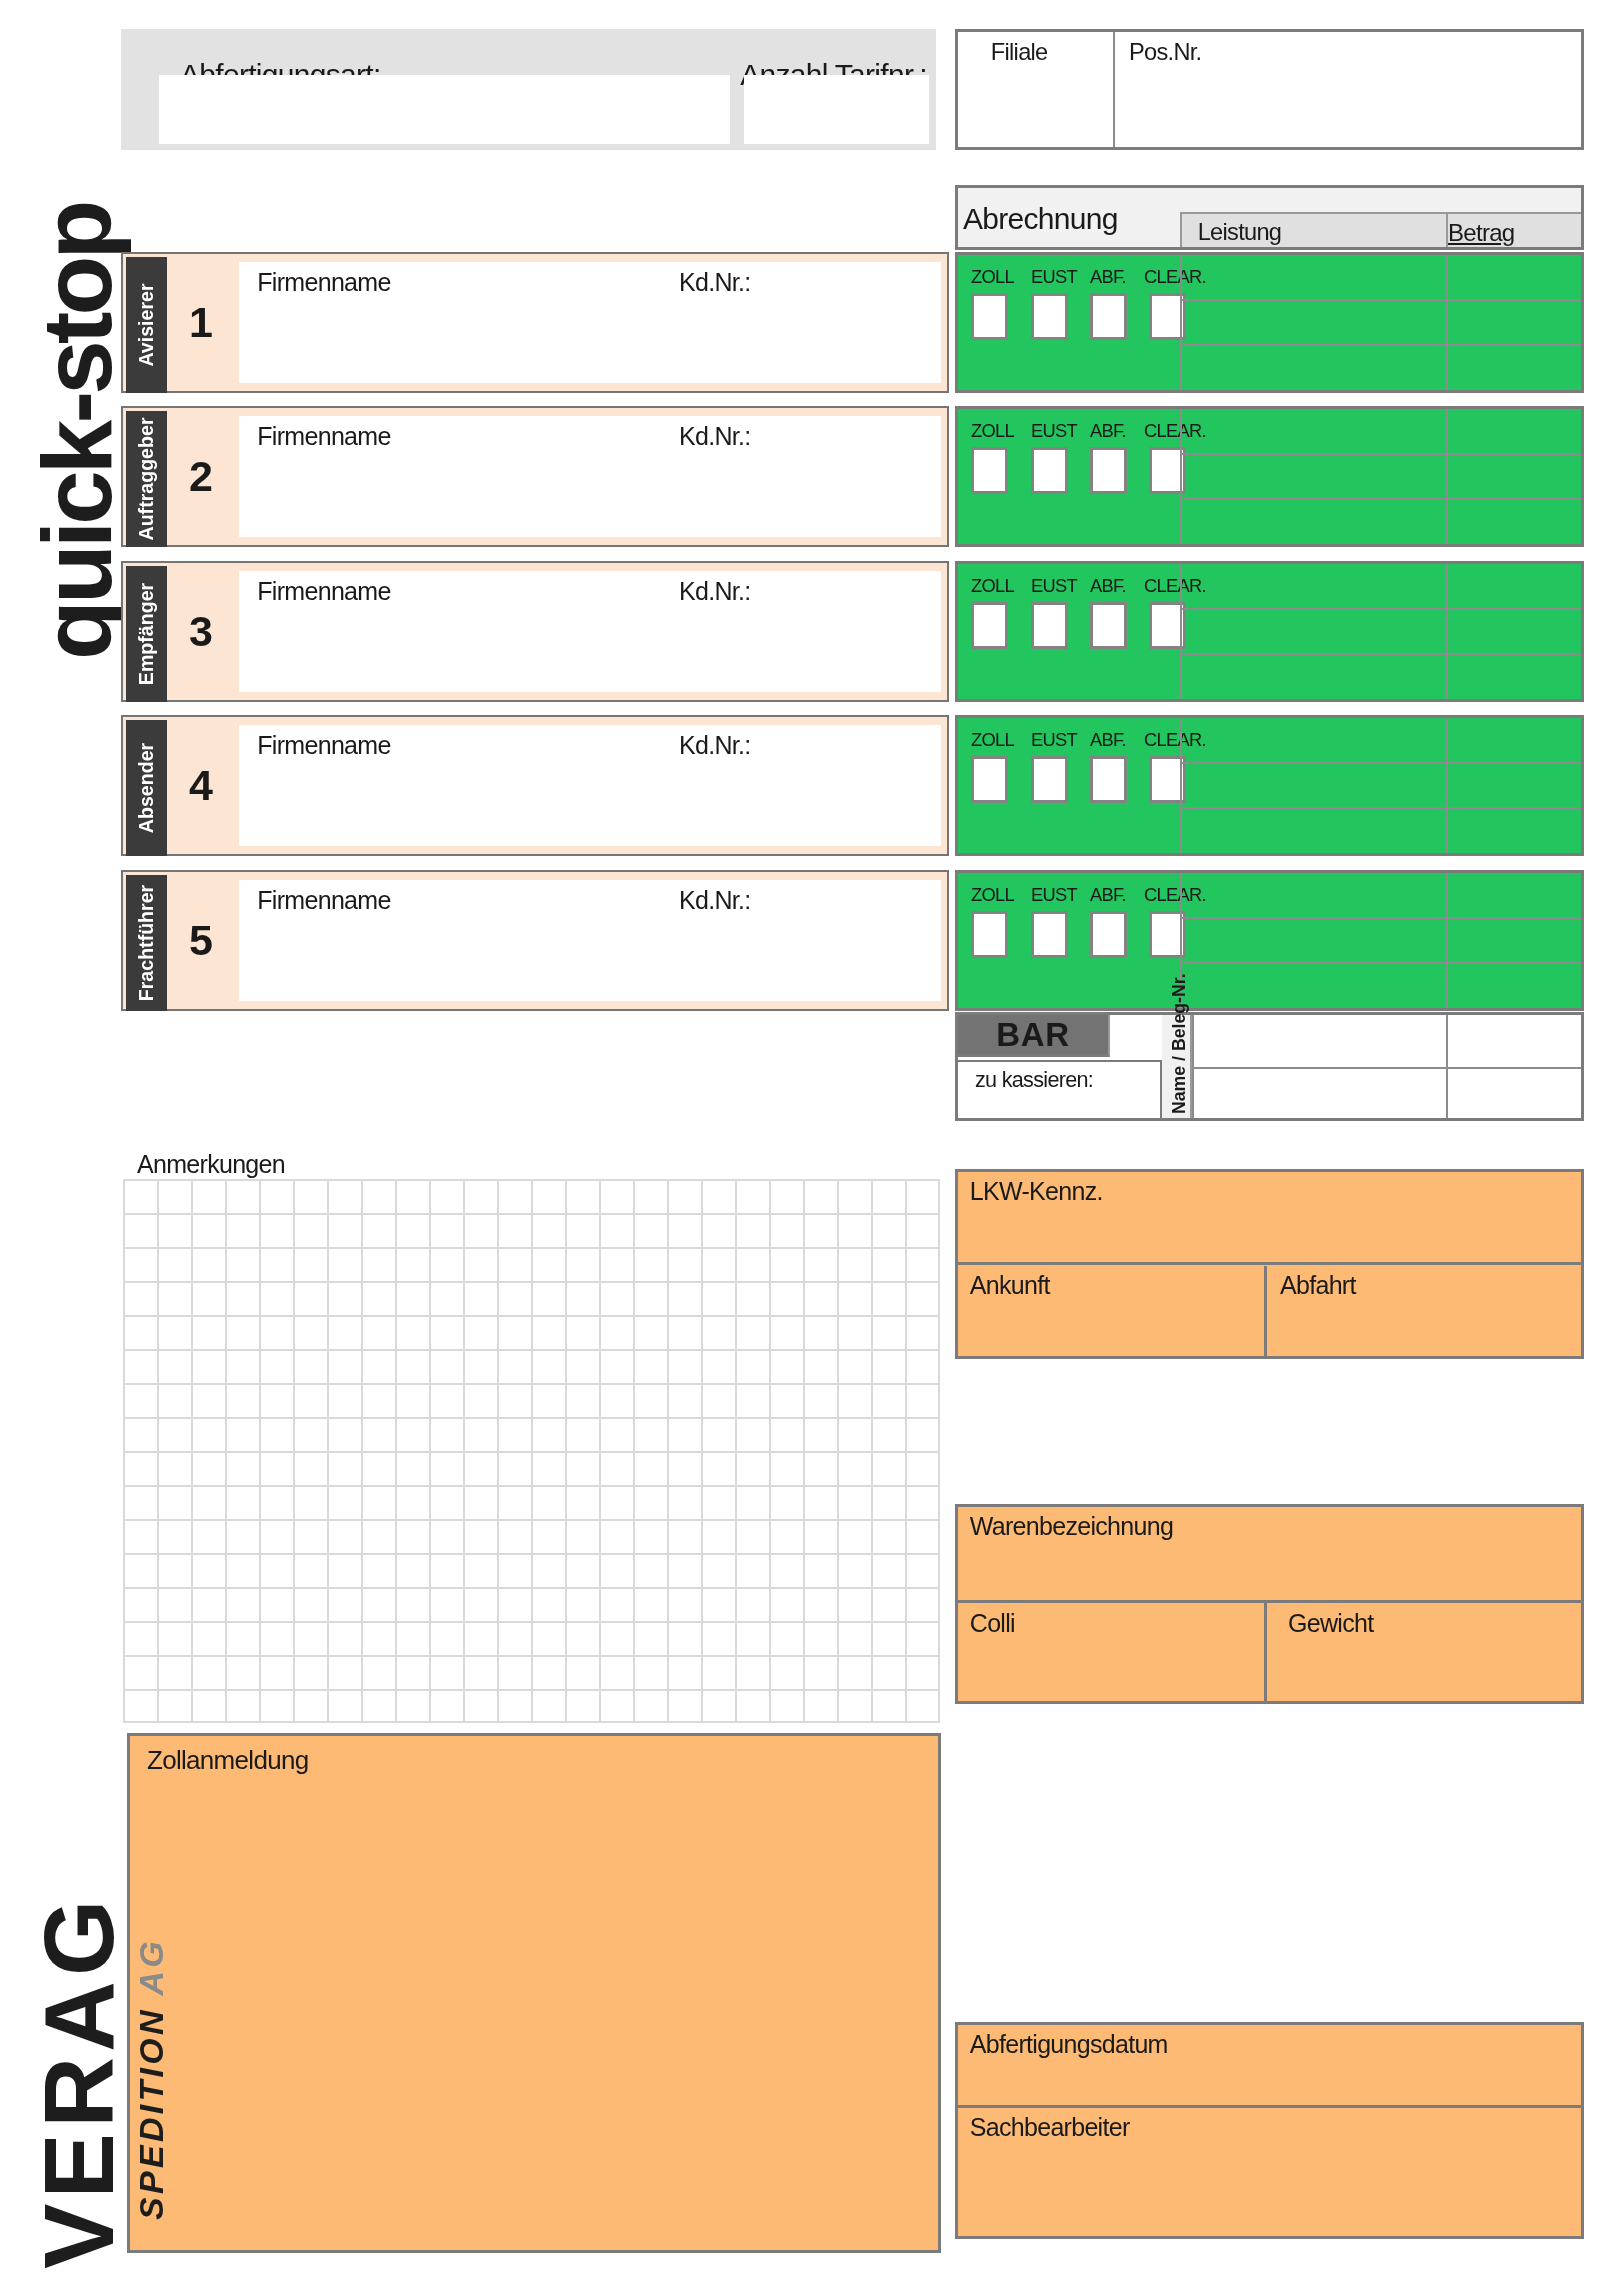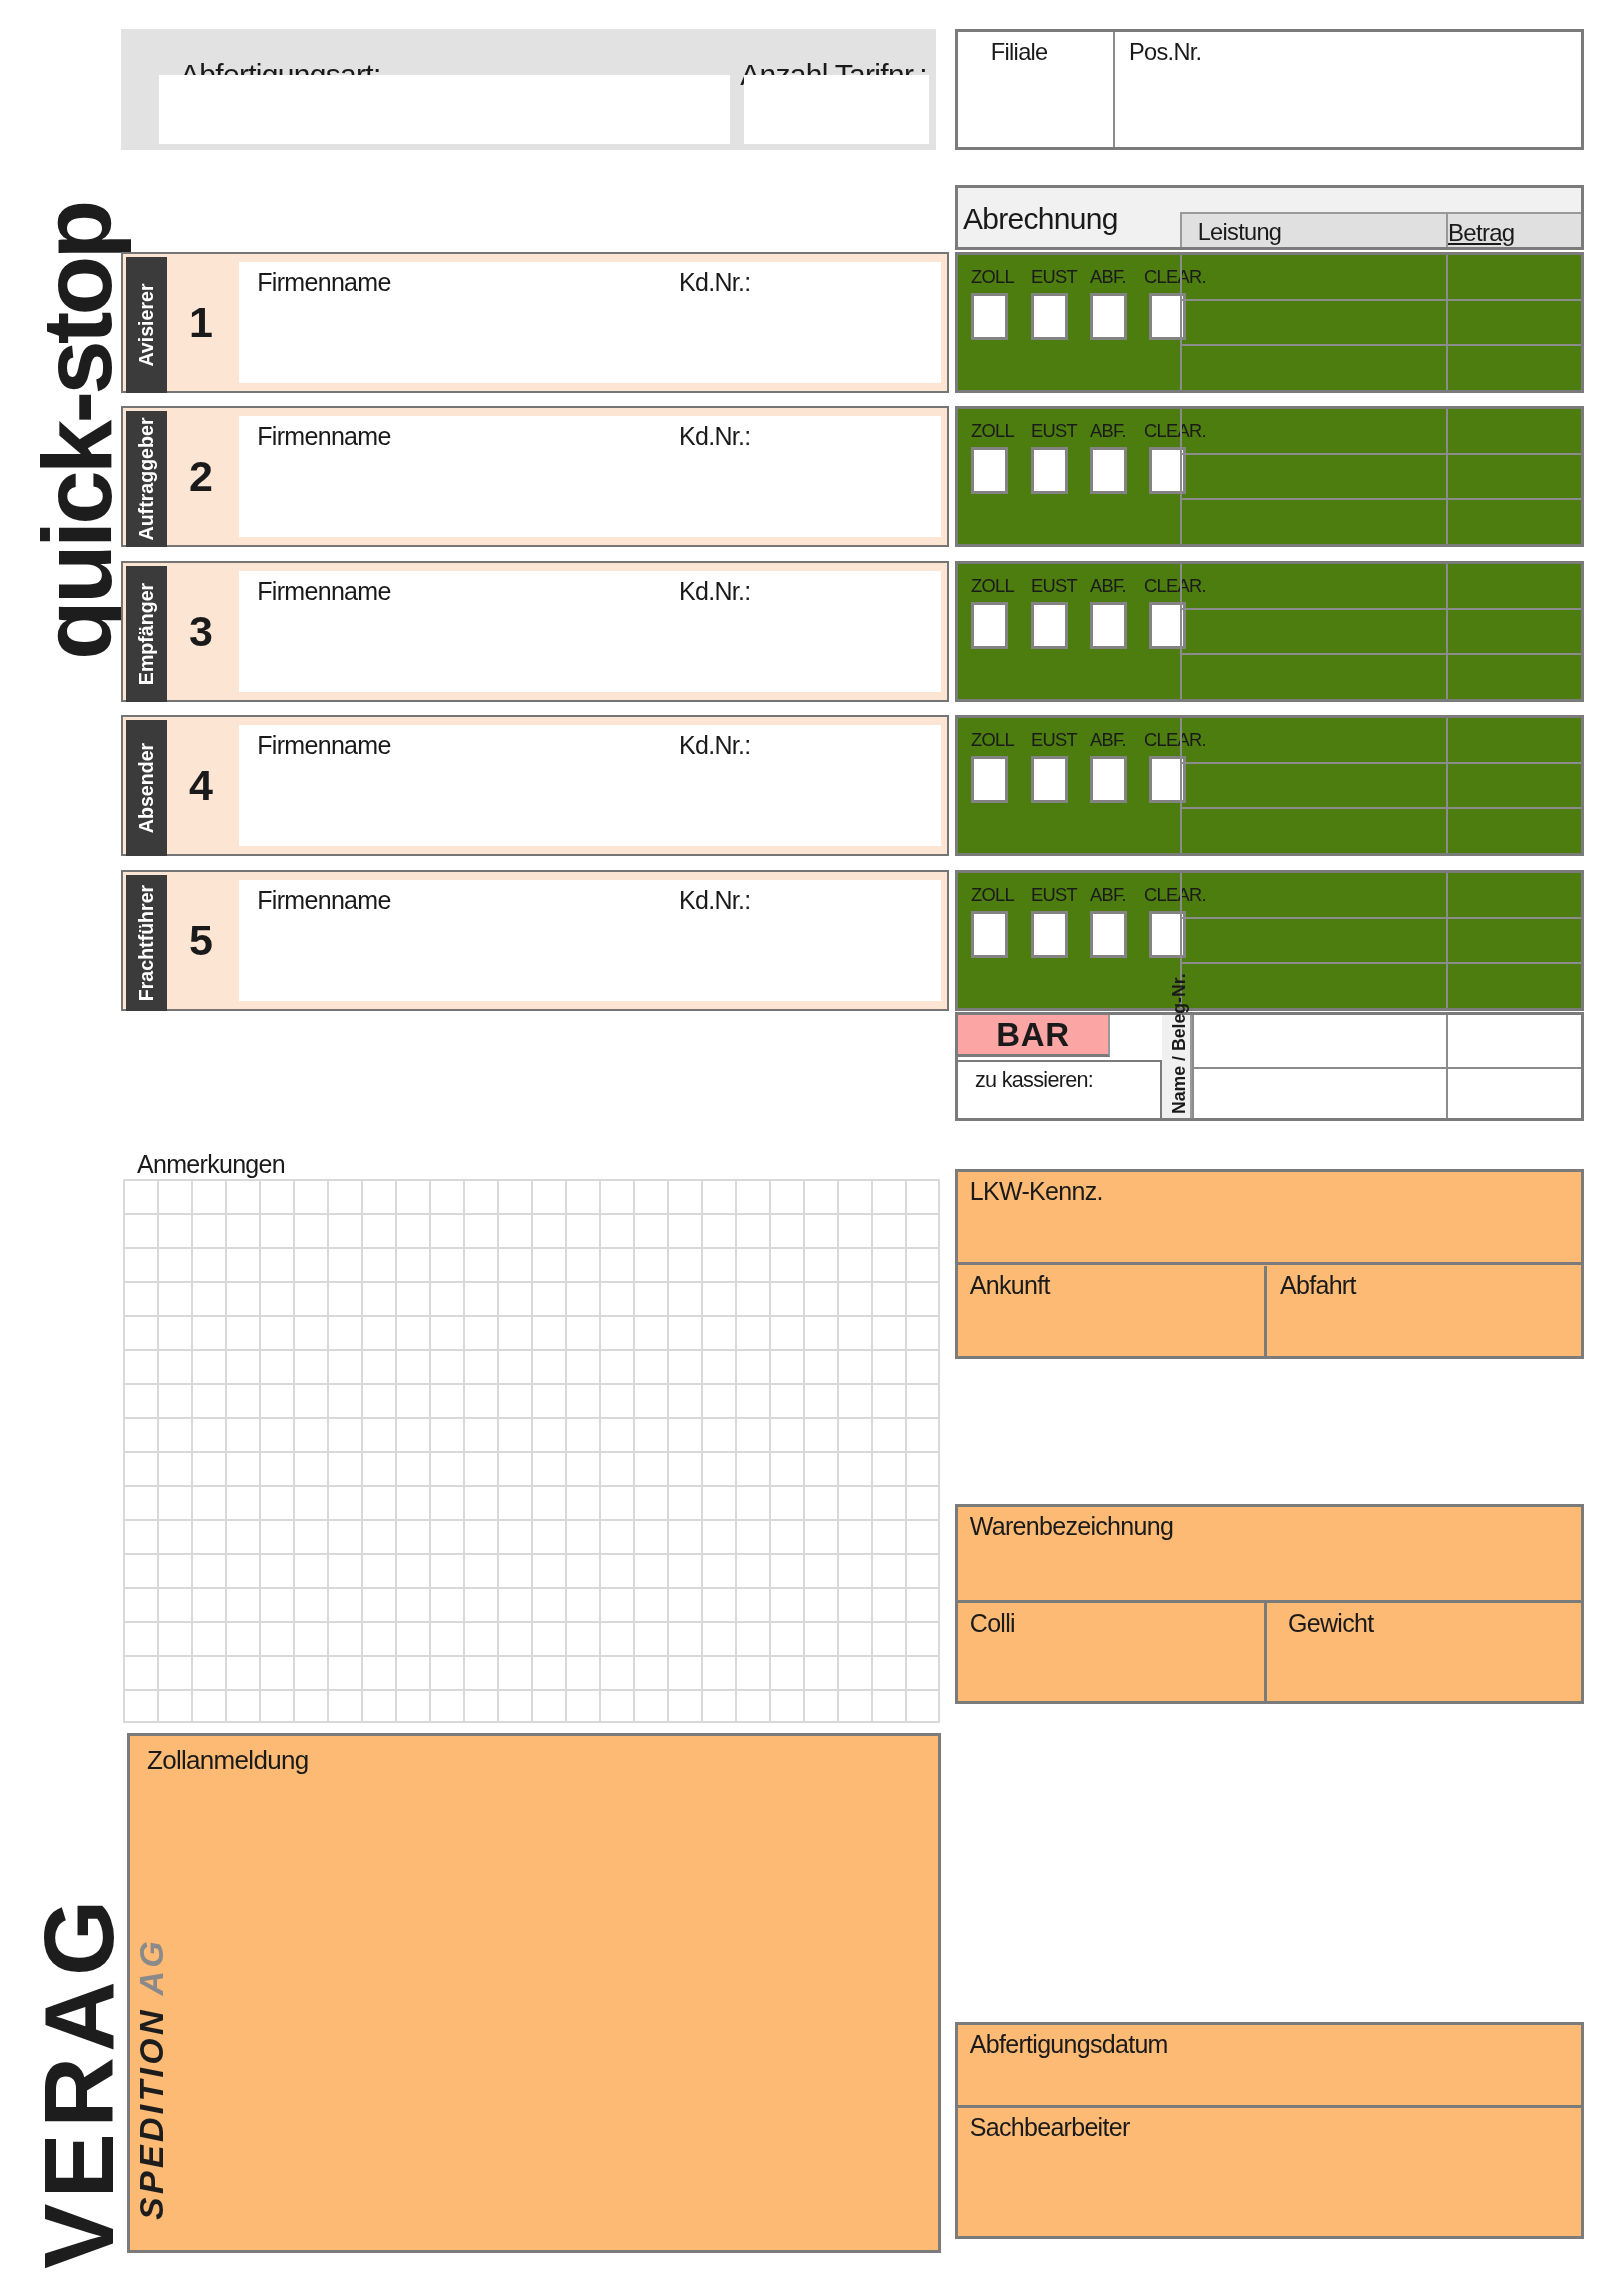--- a/index.html
+++ b/index.html
@@ -16,36 +16,36 @@
   .hdr-lbl{font-size:30px;letter-spacing:-0.7px;}
   .white-input{position:absolute;background:#ffffff;}
   
   .party{position:absolute;left:121px;width:828px;height:141px;border:2.6px solid #757575;background:#fce5d3;}
   .party .strip{background:#3b3b3b;color:#fff;font-weight:bold;font-size:19.6px;text-align:center;}
   .party .num{position:absolute;left:42px;top:0;bottom:0;width:72px;display:flex;align-items:center;justify-content:center;font-size:43px;font-weight:bold;}
   .party .inbox{position:absolute;left:116px;top:7.9px;right:6.5px;bottom:7.9px;background:#fff;}
   .party .inbox .fn{position:absolute;left:18.3px;top:6.5px;font-size:25px;letter-spacing:-0.7px;}
   .party .inbox .kd{position:absolute;left:440px;top:6.5px;font-size:25px;letter-spacing:-0.7px;}
   
-  .ablock{position:absolute;left:955px;width:629px;height:141px;border:3.3px solid #7b7b7b;background:#4d7c0f;}
+  .ablock{position:absolute;left:955px;width:629px;height:141px;border:3.3px solid #7b7b7b;background:#22c55e;}
   .cb-lbl{position:absolute;top:10.5px;font-size:18.3px;letter-spacing:-0.7px;}
   .cb{position:absolute;top:38px;width:37px;height:47px;border:3.9px solid #838383;background:#fff;}
   .rows{position:absolute;left:222px;top:0;right:0;bottom:0;border-left:2px solid #8c8c8c;}
   .rowline{position:absolute;left:0;right:0;height:2px;background:#8c8c8c;}
   .betragline{position:absolute;top:0;bottom:0;width:2px;background:#8c8c8c;left:264px;}
   
   .abr-hdr{position:absolute;left:955px;top:185px;width:629px;height:65px;border:3.3px solid #7b7b7b;background:#f1f1f1;}
   .abr-title{position:absolute;left:5px;top:14.4px;font-size:30px;letter-spacing:-0.7px;}
   .subhdr{position:absolute;left:222px;top:23.6px;right:0;bottom:0;background:#e0e0e0;border-left:2px solid #999;border-top:2px solid #999;}
   .subhdr .leist{position:absolute;left:15.7px;top:5.2px;font-size:23.6px;letter-spacing:-0.7px;}
   .subhdr .betr{position:absolute;left:264px;top:0;bottom:0;width:2px;background:#999;}
   .subhdr .betrlbl{position:absolute;left:266px;right:0;top:5.2px;text-align:left;font-size:24px;letter-spacing:-0.7px;text-decoration:underline;}
   
   .bar{position:absolute;left:955px;top:1012px;width:629px;height:109px;border:3.3px solid #7b7b7b;background:#fff;}
-  .bar .bartitle{position:absolute;left:0;top:0;width:152px;height:42px;background:#fca5a5;border-right:2px solid #999;border-bottom:3.3px solid #7b7b7b;display:flex;align-items:center;justify-content:center;font-size:33px;font-weight:900;letter-spacing:0.7px;}
+  .bar .bartitle{position:absolute;left:0;top:0;width:152px;height:42px;background:#737373;border-right:2px solid #999;border-bottom:3.3px solid #7b7b7b;display:flex;align-items:center;justify-content:center;font-size:33px;font-weight:900;letter-spacing:0.7px;}
   .bar .kass{position:absolute;left:0;top:45px;width:204px;bottom:0;border-top:2.6px solid #7b7b7b;border-right:2.6px solid #7b7b7b;background:#fff;}
   .bar .kass span{position:absolute;left:17px;top:5.2px;font-size:21.6px;letter-spacing:-0.7px;}
   .bar .namestrip{position:absolute;left:204px;top:0;bottom:0;width:30px;background:#f0f0f0;border-right:2px solid #999;}
   .bar .rows{left:234px;}
   .bar .betragline{left:252px;}
   
   .grid{position:absolute;left:123px;top:1179px;width:817px;height:544px;
     background-image:linear-gradient(to right,#d9d9d9 2px,transparent 2px),linear-gradient(to bottom,#d9d9d9 2px,transparent 2px);
     background-size:34px 34px;border-right:2px solid #d9d9d9;border-bottom:2px solid #d9d9d9;}
   

